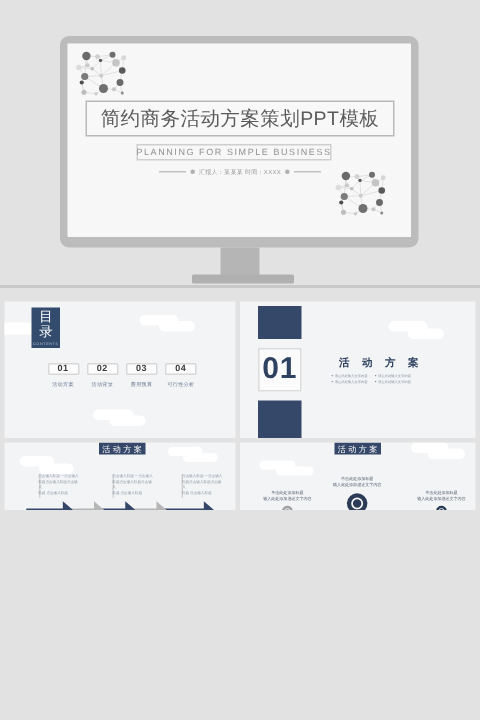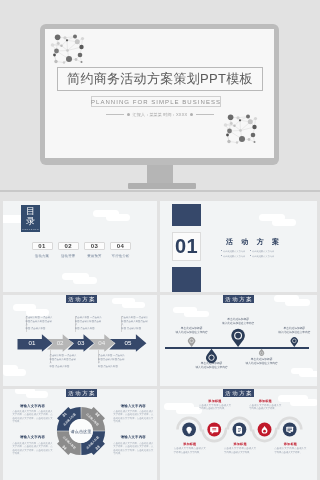--- a/index.html
+++ b/index.html
@@ -1,18 +1,18 @@
 <!DOCTYPE html>
 <html><head>
 <meta charset="utf-8">
 <style>
   html,body{margin:0;padding:0;}
   body{width:320px;height:480px;background:#e2e2e2;font-family:"Liberation Sans",sans-serif;overflow:hidden;
        -webkit-font-smoothing:antialiased;}
-  .page{position:relative;width:320px;height:480px;overflow:hidden;}
+  .page{position:relative;width:320px;height:340px;overflow:hidden;}
 
   
   .hero{position:absolute;left:0;top:0;width:320px;height:192px;background:#e2e2e2;overflow:hidden;}
   .mon-frame{position:absolute;left:40px;top:24px;width:239px;height:141px;background:#bcbcbc;border-radius:6px;box-sizing:border-box;}
   .mon-screen{position:absolute;left:45px;top:29px;width:229px;height:129px;background:#f7f7f7;overflow:hidden;}
   .mon-neck{position:absolute;left:147px;top:165px;width:26px;height:19px;background:#b5b5b5;}
   .mon-base{position:absolute;left:128px;top:183px;width:68px;height:6px;background:#b0b0b0;border-radius:1px;}
   .desk{position:absolute;left:0;top:190px;width:320px;height:11px;background:#c8c8c8;}
 
   .hero-title{position:absolute;left:57px;top:67px;width:206px;height:24px;border:1px solid #b9b9b9;

